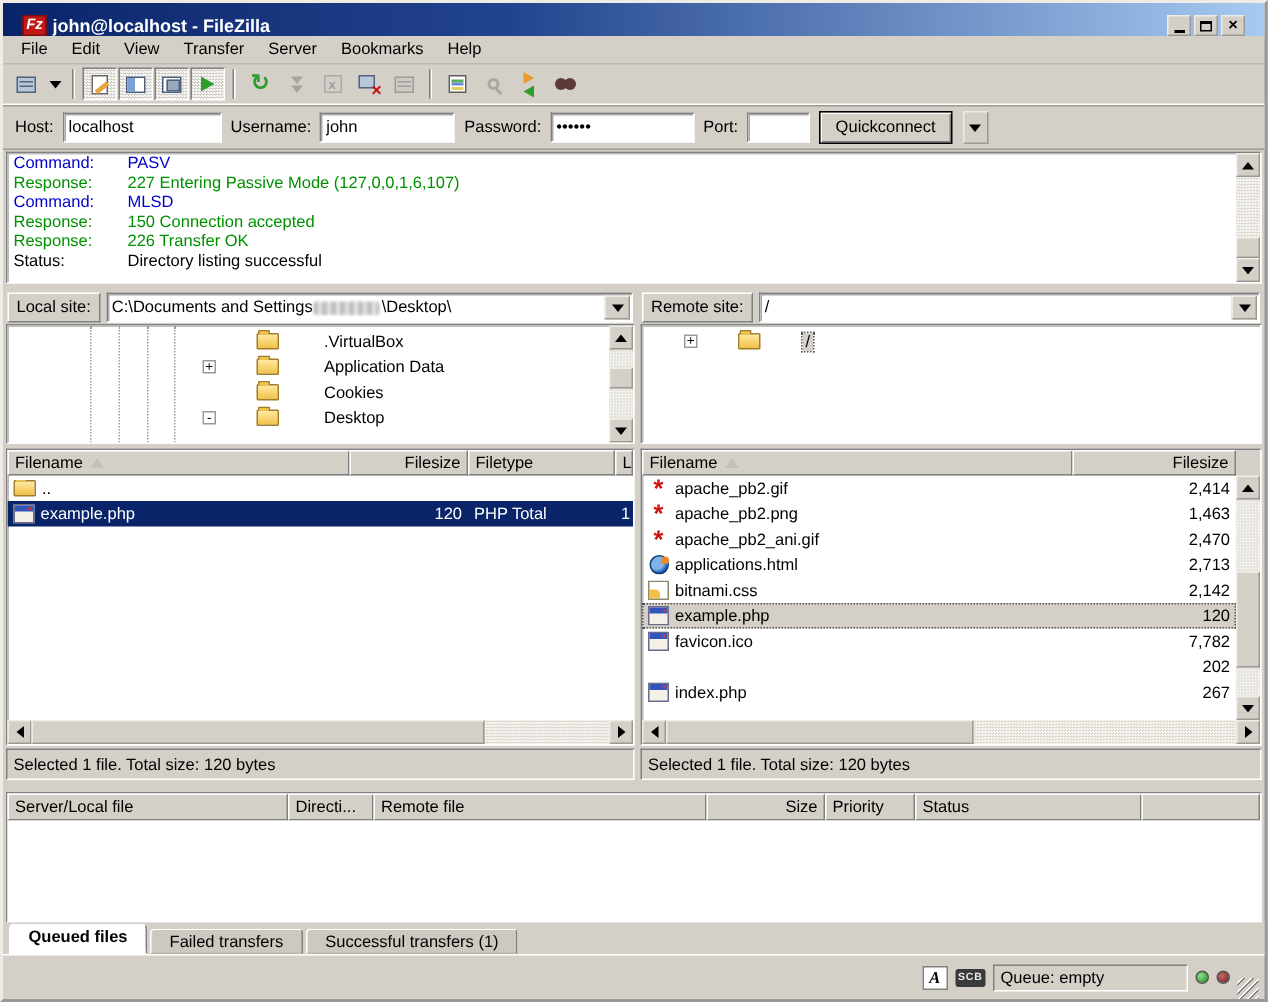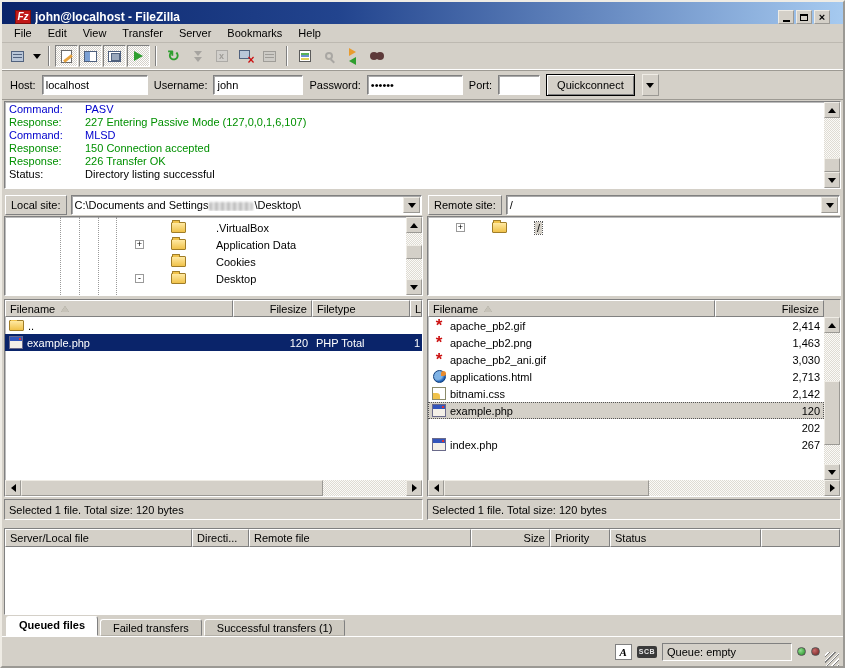--- a/index.html
+++ b/index.html
@@ -464,21 +464,21 @@
                   <span class="fico image-file-icon">*</span>
                   <span>apache_pb2.png</span>
                 </span>
                 <span class="cell num" style="flex:1">1,463</span>
               </div>
             <div class="lrow">
                 <span class="cell" style="width:287px">
                   <span class="fico image-file-icon">*</span>
                   <span>apache_pb2_ani.gif</span>
                 </span>
-                <span class="cell num" style="flex:1">3,030</span>
+                <span class="cell num" style="flex:1">2,470</span>
               </div>
             <div class="lrow">
                 <span class="cell" style="width:287px">
                   <span class="fico html-file-icon"></span>
                   <span>applications.html</span>
                 </span>
                 <span class="cell num" style="flex:1">2,713</span>
               </div>
             <div class="lrow">
                 <span class="cell" style="width:287px">
@@ -486,20 +486,27 @@
                   <span>bitnami.css</span>
                 </span>
                 <span class="cell num" style="flex:1">2,142</span>
               </div>
             <div class="lrow sel-inactive">
                 <span class="cell" style="width:287px">
                   <span class="fico php-file-icon"></span>
                   <span>example.php</span>
                 </span>
                 <span class="cell num" style="flex:1">120</span>
+              </div>
+            <div class="lrow">
+                <span class="cell" style="width:287px">
+                  <span class="fico php-file-icon"></span>
+                  <span>favicon.ico</span>
+                </span>
+                <span class="cell num" style="flex:1">7,782</span>
               </div>
             <div class="lrow">
                 <span class="cell num" style="flex:1">202</span>
               </div>
             <div class="lrow">
                 <span class="cell" style="width:287px">
                   <span class="fico php-file-icon"></span>
                   <span>index.php</span>
                 </span>
                 <span class="cell num" style="flex:1">267</span>

